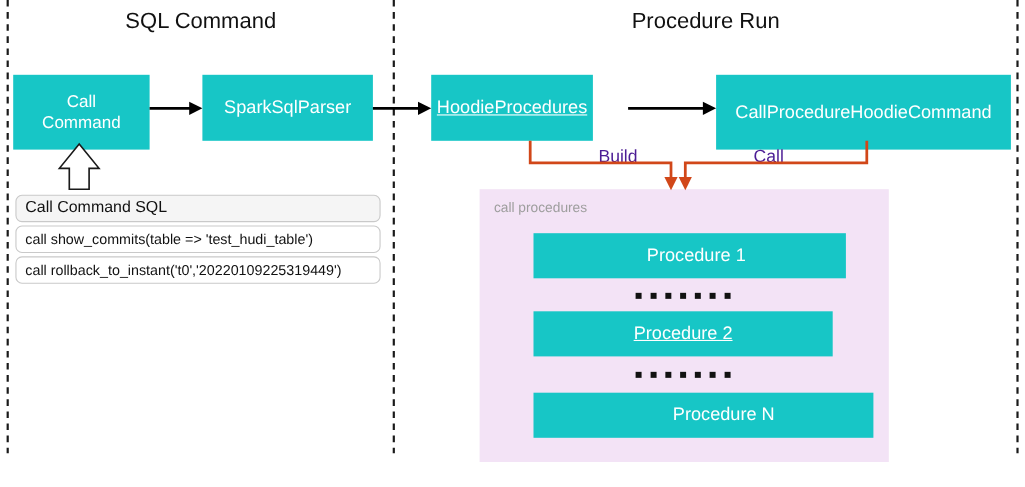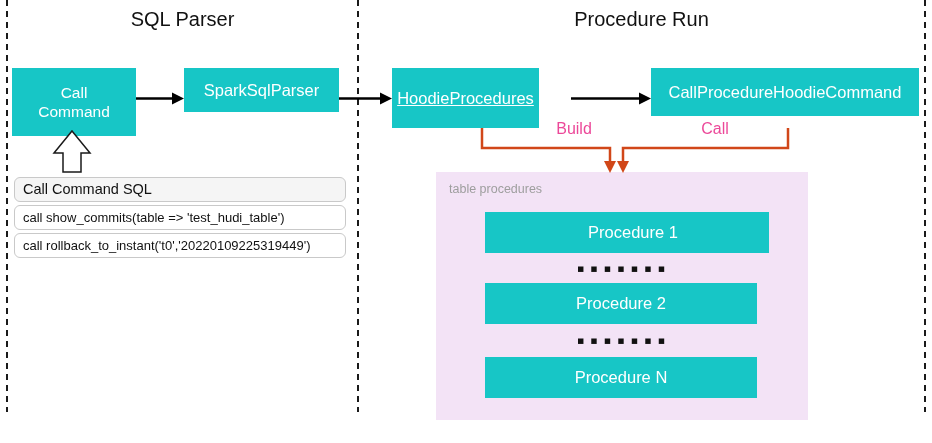--- a/index.html
+++ b/index.html
@@ -10,22 +10,22 @@
   .panel-title{
     position:absolute;top:6px;height:26px;line-height:26px;
     text-align:center;font-size:20px;color:#111;
   }
   .node{
     position:absolute;background:#17C6C6;color:#ffffff;
     display:flex;align-items:center;justify-content:center;text-align:center;
     font-size:16.5px;line-height:1.25;
   }
   .edge-label{
-    position:absolute;top:120px;width:60px;text-align:center;
-    font-size:16px;color:#ec4899;
+    position:absolute;top:134px;width:60px;
+    font-size:16px;color:#4c1d95;
   }
   .user-box{
     position:absolute;left:436px;top:172px;width:372px;height:248px;
     background:#F3E3F6;
   }
   .user-box-label{
     position:absolute;left:13px;top:10px;font-size:12.5px;color:#9E9E9E;
   }
   .proc{
     position:absolute;left:49px;width:272px;height:41px;
@@ -51,38 +51,38 @@
   .sql-row.header{
     background:#F5F5F5;font-size:14.5px;
   }
   svg.overlay{position:absolute;left:0;top:0;pointer-events:none;}
 </style>
 </head>
 <body>
 
 <div id="canvas">
 
-  <div class="panel-title" style="left:7px;width:351px;">SQL Parser</div>
+  <div class="panel-title" style="left:7px;width:351px;">SQL Command</div>
   <div class="panel-title" style="left:358px;width:567px;">Procedure Run</div>
 
   <div class="node" style="left:12px;top:68px;width:124px;height:68px;font-size:15.5px;padding:0 22px;box-sizing:border-box;">Call Command</div>
-  <div class="node" style="left:184px;top:68px;width:155px;height:44px;">SparkSqlParser</div>
+  <div class="node" style="left:184px;top:68px;width:155px;height:60px;">SparkSqlParser</div>
   <div class="node" style="left:392px;top:68px;width:147px;height:60px;text-decoration:underline;">HoodieProcedures</div>
-  <div class="node" style="left:651px;top:68px;width:268px;height:48px;">CallProcedureHoodieCommand</div>
+  <div class="node" style="left:651px;top:68px;width:268px;height:68px;">CallProcedureHoodieCommand</div>
 
   <div class="edge-label" style="left:544px;">Build</div>
   <div class="edge-label" style="left:685px;">Call</div>
 
   <div class="user-box">
-    <div class="user-box-label">table procedures</div>
+    <div class="user-box-label">call procedures</div>
     <div class="proc" style="top:40px;padding-left:12px;">Procedure 1</div>
     <div class="dots-row" style="top:88px;">▪▪▪▪▪▪▪</div>
-    <div class="proc" style="top:111px;">Procedure 2</div>
+    <div class="proc" style="top:111px;text-decoration:underline;">Procedure 2</div>
     <div class="dots-row" style="top:160px;">▪▪▪▪▪▪▪</div>
-    <div class="proc" style="top:185px;">Procedure N</div>
+    <div class="proc" style="top:185px;padding-left:37px;">Procedure N</div>
   </div>
 
   <div class="sql-box">
     <div class="sql-row header">Call Command SQL</div>
     <div class="sql-row">call show_commits(table =&gt; 'test_hudi_table')</div>
     <div class="sql-row">call rollback_to_instant('t0','20220109225319449')</div>
   </div>
 
   <svg class="overlay" width="932" height="443" viewBox="0 0 932 443">
 

